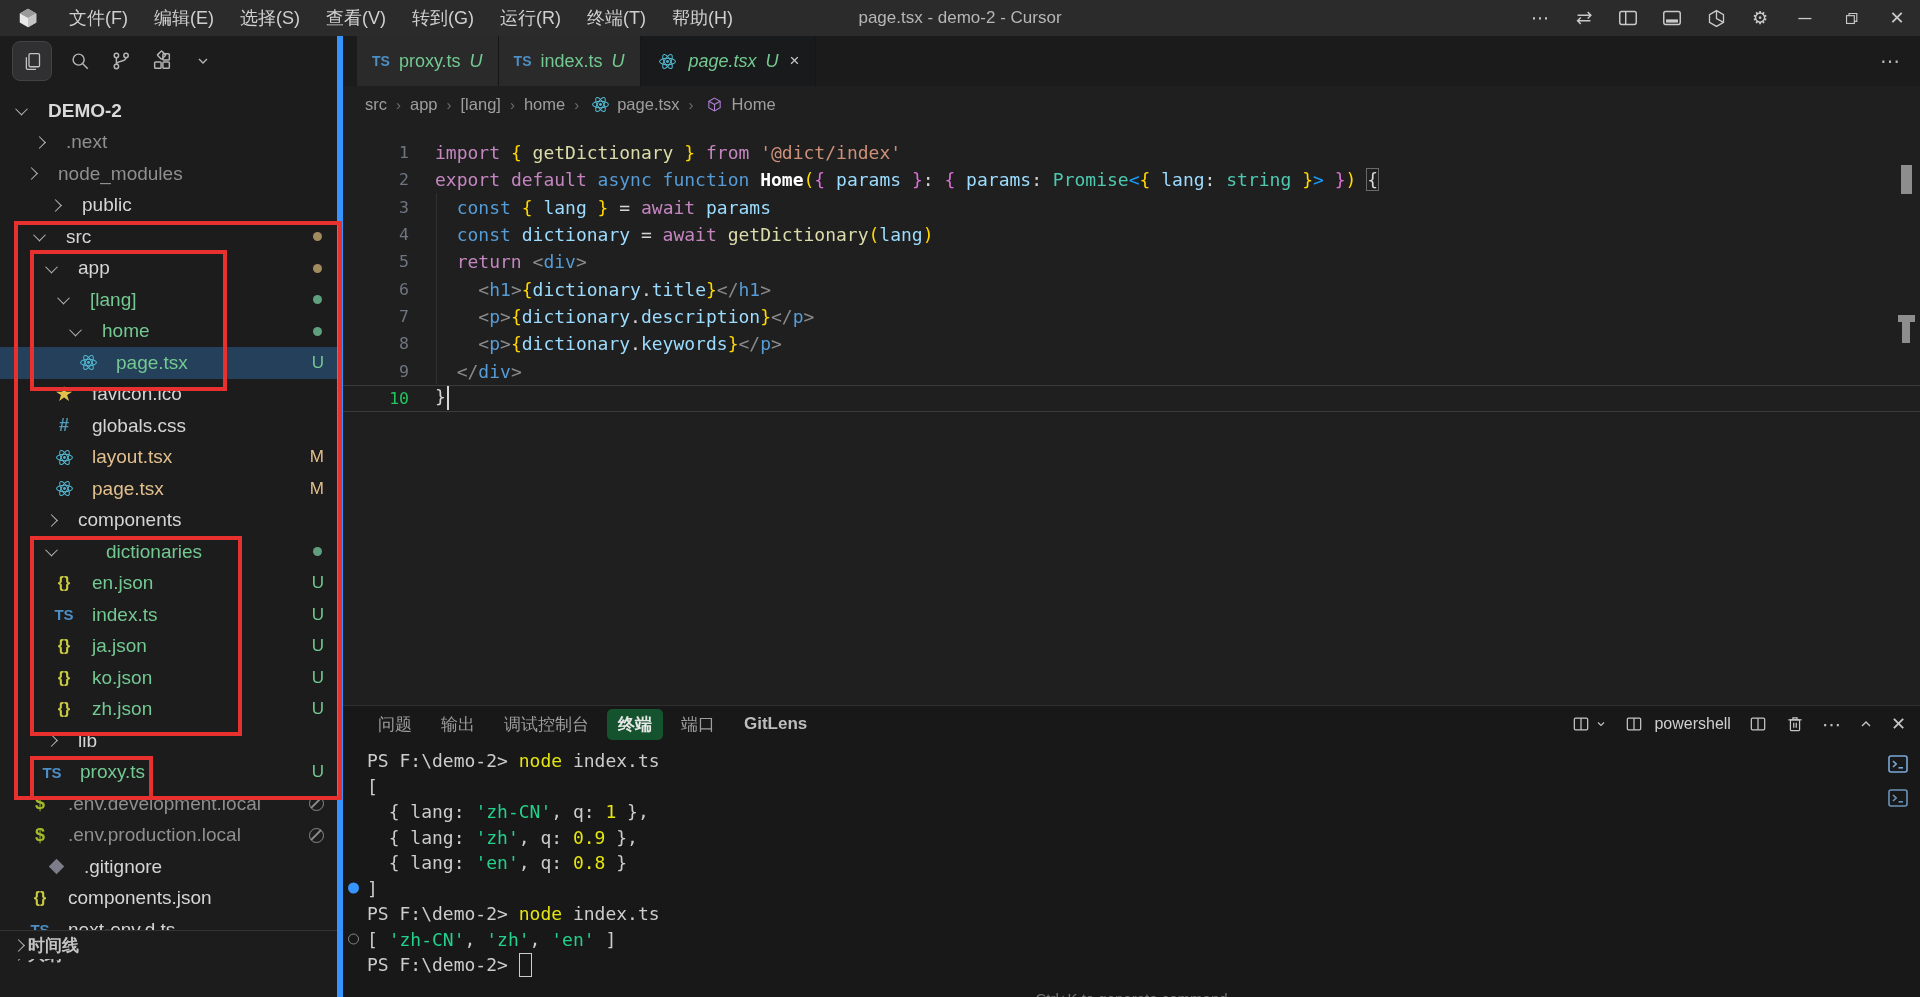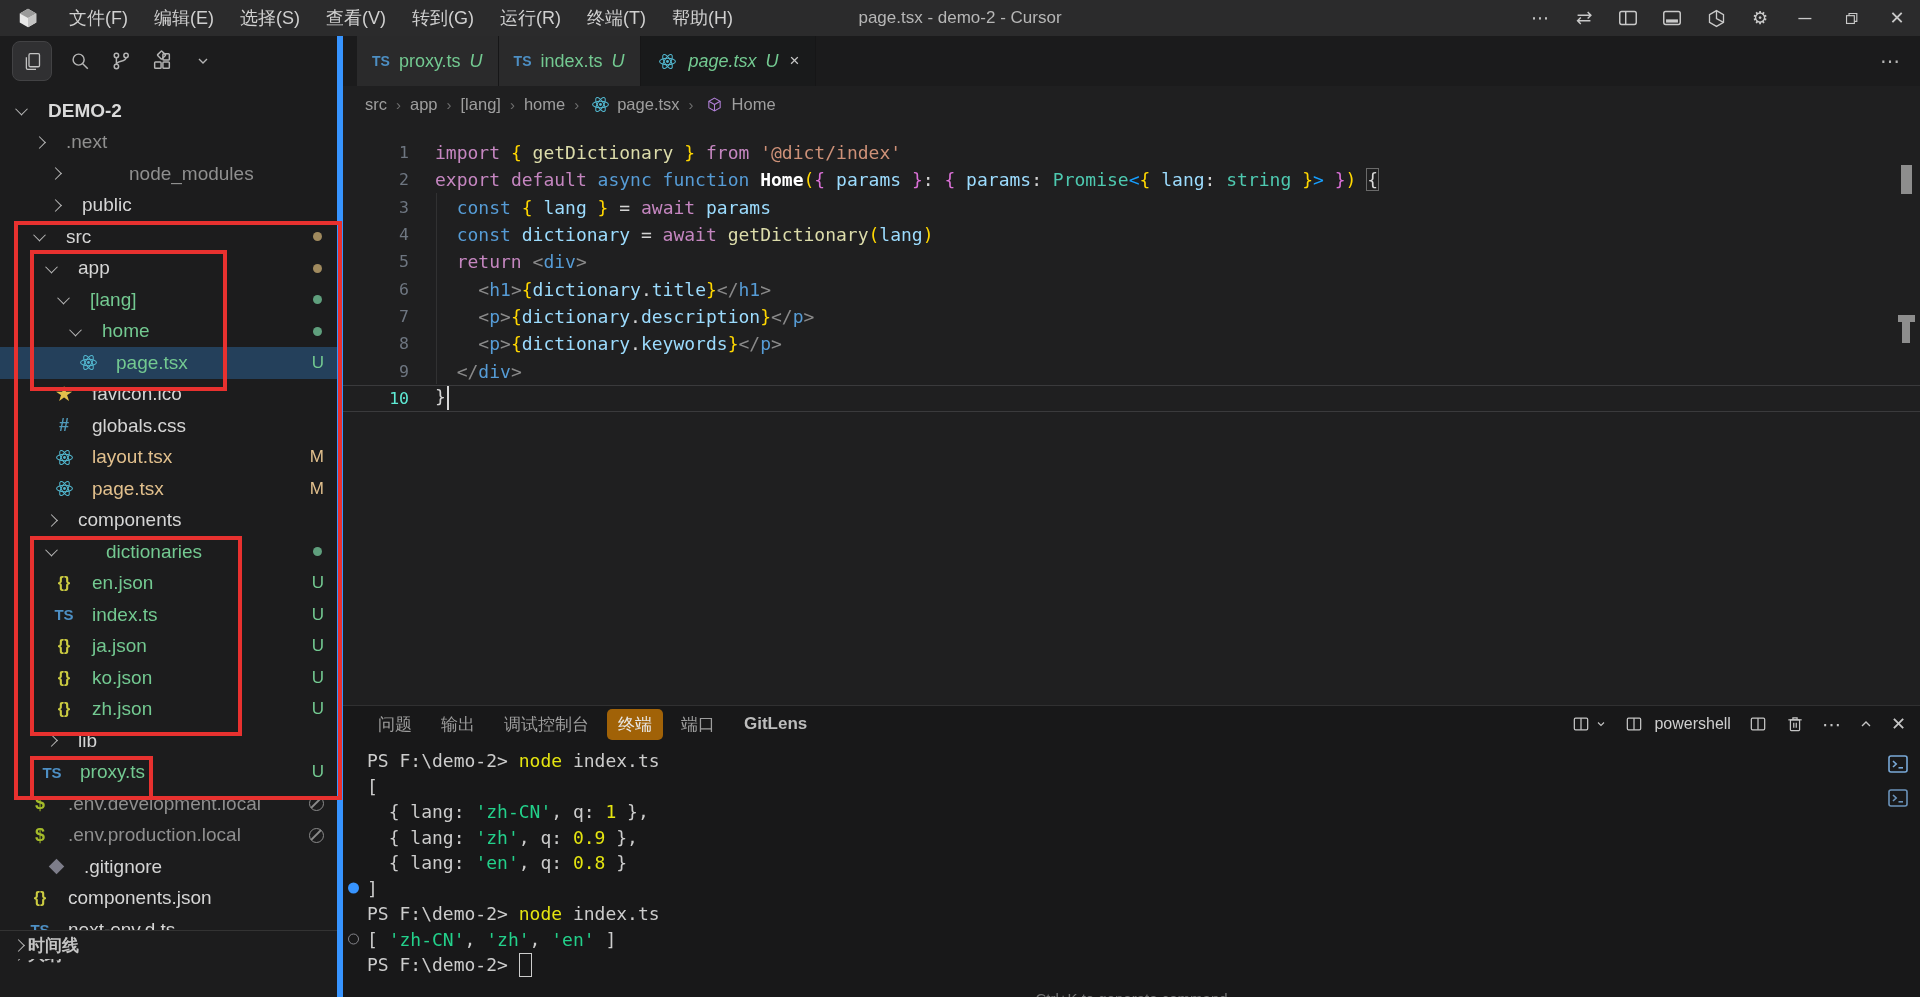--- a/index.html
+++ b/index.html
@@ -60,35 +60,35 @@
   .tab-dots{position:absolute;right:18px;top:0;height:50px;display:flex;align-items:center;color:#b5b5b5;font-size:20px;letter-spacing:2px;}
   
   .breadcrumb{height:36px;display:flex;align-items:center;padding-left:22px;gap:9px;font-size:16.5px;color:#9e9e9e;flex:none;}
   .bc-sep{color:#6f6f6f;font-size:15px;}
   .bc-item{display:flex;align-items:center;gap:5px;}
   
   .code{position:relative;height:566px;flex:none;font-family:"DejaVu Sans Mono","Liberation Mono",monospace;font-size:18px;padding-top:17px;overflow:hidden;}
   .cline{height:27.3px;display:flex;align-items:center;white-space:pre;position:relative;}
   .cline.current{box-shadow:inset 0 1px 0 #3a3a3c, inset 0 -1px 0 #3a3a3c;}
   .gut{width:66px;text-align:right;color:#6e7681;font-size:16.5px;flex:none;font-family:"DejaVu Sans Mono",monospace;}
-  .cline.current .gut{color:#5eead4;}
+  .cline.current .gut{color:#22c55e;}
   .ctext{padding-left:26px;}
   .tk-k{color:#C586C0}.tk-k2{color:#569CD6}.tk-fn{color:#DCDCAA}.tk-v{color:#9CDCFE}
   .tk-ty{color:#4EC9B0}.tk-s{color:#CE9178}.tk-b1{color:#FFD700}.tk-b2{color:#DA70D6}
   .tk-b3{color:#179FFF}.tk-ab{color:#8a8a8a}.tk-tag{color:#569CD6}.tk-w{color:#d4d4d4}
   .tk-decl{color:#ffffff;font-weight:600}
   .tk-brk{color:#d8d8d8;outline:1px solid #6a6a6a;}
   .cursorbar{display:inline-block;width:2px;height:24px;background:#d7d7d7;vertical-align:middle;margin-left:1px;}
   .guide{position:absolute;left:93px;top:71px;width:1px;height:191px;background:#313132;}
   .sb-mark{position:absolute;background:#8d8d8d;}
   
   .panel{height:309px;border-top:1px solid #303031;background:#181819;display:flex;flex-direction:column;flex:none;position:relative;}
   .phead{height:36px;display:flex;align-items:center;padding:0 14px 0 24px;color:#9d9d9d;font-size:17px;flex:none;gap:46px;}
   .ptab{padding:4px 11px;margin-right:7px;border-radius:5px;cursor:default;}
-  .ptab.active{background:#a16207;color:#e8e8e8;}
+  .ptab.active{background:#14532d;color:#e8e8e8;font-weight:bold;}
   .ptab.gitlens{color:#bdbdbd;font-weight:bold;}
   .phead-right{margin-left:auto;display:flex;align-items:center;gap:17px;color:#c5c5c5;}
   .ph-ic{display:flex;align-items:center;gap:4px;text-align:center;}
   .ph-label{font-size:16px;color:#cfcfcf;margin-left:6px;}
   .pbody{flex:1;position:relative;font-family:"DejaVu Sans Mono","Liberation Mono",monospace;font-size:18px;padding-top:6px;}
   .tline{height:25.5px;display:flex;align-items:center;white-space:pre;padding-left:24px;position:relative;}
   .tk-t{color:#cccccc}.tk-y{color:#e5e510}.tk-g{color:#23d18b}
   .marker{position:absolute;left:5px;top:50%;transform:translateY(-50%);width:11px;height:11px;border-radius:50%;}
   .marker.dotb{background:#3794ff;}
   .marker.circ{border:1.8px solid #85858b;width:9px;height:9px;}
@@ -206,21 +206,21 @@
               <i></i>
             </span>
   <span class="lab c-root">DEMO-2</span>
           </div>
           <div class="trow" style="padding-left:28px;">
     <span class="chev closed">
               <i></i>
             </span>
             <span class="lab c-dim">.next</span>
           </div>
-          <div class="trow" style="padding-left:44px;gap:47px;">
+          <div class="trow" style="padding-left:20px;">
     <span class="chev closed">
               <i></i>
             </span>
             <span class="lab c-dim">node_modules</span>
           </div>
           <div class="trow" style="padding-left:44px;text-align:center;">
     <span class="chev closed">
               <i></i>
             </span>
             <span class="lab c-norm">public</span>

